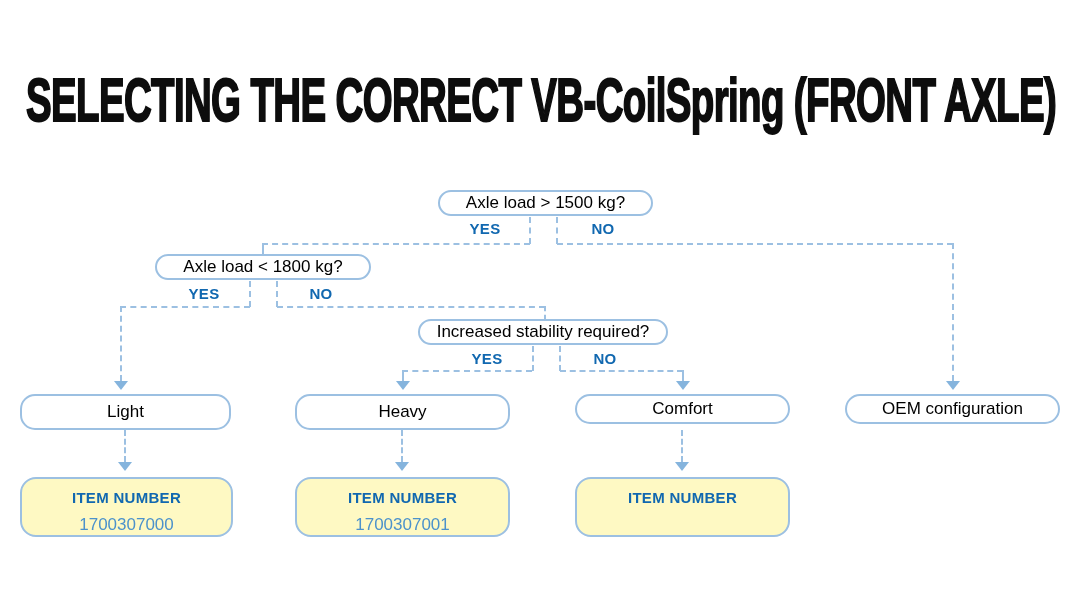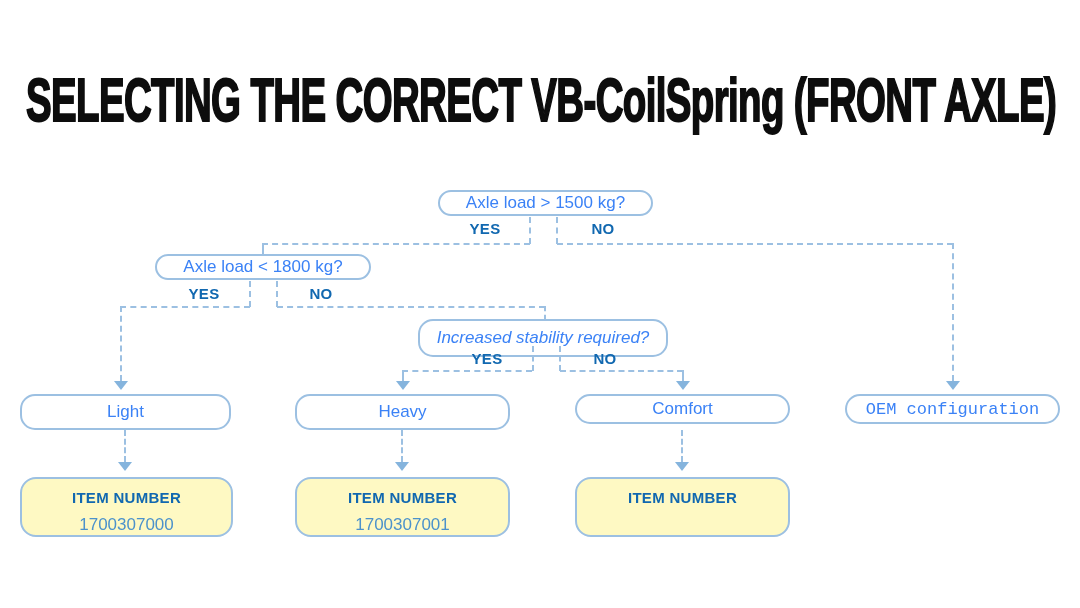--- a/index.html
+++ b/index.html
@@ -8,21 +8,21 @@
 
   
   .title-wrap{position:absolute;left:26px;top:64px;}
   .title{display:inline-block;white-space:nowrap;font-weight:700;font-size:62px;
          color:#0d0d0d;-webkit-text-stroke:2px #0d0d0d;letter-spacing:-1px;
          transform:scaleX(0.62);transform-origin:0 0;}
 
   
   .pill{position:absolute;box-sizing:border-box;border:2px solid #9cc0e2;border-radius:15px;
         background:#fff;display:flex;align-items:center;justify-content:center;
-        color:#3b82f6;font-size:17px;}
+        color:#000000;font-size:17px;}
 
   
   .yn{position:absolute;width:46px;text-align:center;font-weight:700;font-size:15px;
       color:#1168b0;letter-spacing:0.3px;}
 
   
   .hline{position:absolute;border-top:2px dashed #9cc0e2;height:0;}
   .vline{position:absolute;border-left:2px dashed #9cc0e2;width:0;}
 
   
@@ -65,21 +65,21 @@
   <div class="yn" style="left:298px;top:285px;">NO</div>
 
   <div class="vline" style="left:249px;top:281px;height:26px;"></div>
   <div class="vline" style="left:276px;top:281px;height:26px;"></div>
   <div class="hline" style="left:120px;top:306px;width:130px;"></div>
   <div class="vline" style="left:120px;top:306px;height:75px;"></div>
   <div class="arr" style="left:114px;top:381px;"></div>
   <div class="hline" style="left:277px;top:306px;width:268px;"></div>
   <div class="vline" style="left:544px;top:306px;height:14px;"></div>
 
-  <div class="pill" style="left:418px;top:319px;width:250px;height:38px;font-style:italic;">
+  <div class="pill" style="left:418px;top:319px;width:250px;height:26px;">
     <span>Increased stability required?</span>
   </div>
   <div class="yn" style="left:464px;top:350px;">YES</div>
   <div class="yn" style="left:582px;top:350px;">NO</div>
 
   <div class="vline" style="left:532px;top:346px;height:25px;"></div>
   <div class="vline" style="left:559px;top:346px;height:25px;"></div>
   <div class="hline" style="left:402px;top:370px;width:130px;"></div>
   <div class="vline" style="left:402px;top:370px;height:11px;"></div>
   <div class="arr" style="left:396px;top:381px;"></div>
@@ -89,21 +89,21 @@
 
   <div class="pill" style="left:20px;top:394px;width:211px;height:36px;">
     <span>Light</span>
   </div>
   <div class="pill" style="left:295px;top:394px;width:215px;height:36px;">
     <span>Heavy</span>
   </div>
   <div class="pill" style="left:575px;top:394px;width:215px;height:30px;">
     <span>Comfort</span>
   </div>
-  <div class="pill" style="left:845px;top:394px;width:215px;height:30px;font-family:Liberation Mono, monospace;">
+  <div class="pill" style="left:845px;top:394px;width:215px;height:30px;">
     <span>OEM configuration</span>
   </div>
 
   <div class="vline" style="left:124px;top:430px;height:32px;"></div>
   <div class="arr" style="left:118px;top:462px;"></div>
   <div class="vline" style="left:401px;top:430px;height:32px;"></div>
   <div class="arr" style="left:395px;top:462px;"></div>
   <div class="vline" style="left:681px;top:430px;height:32px;"></div>
   <div class="arr" style="left:675px;top:462px;"></div>
 

